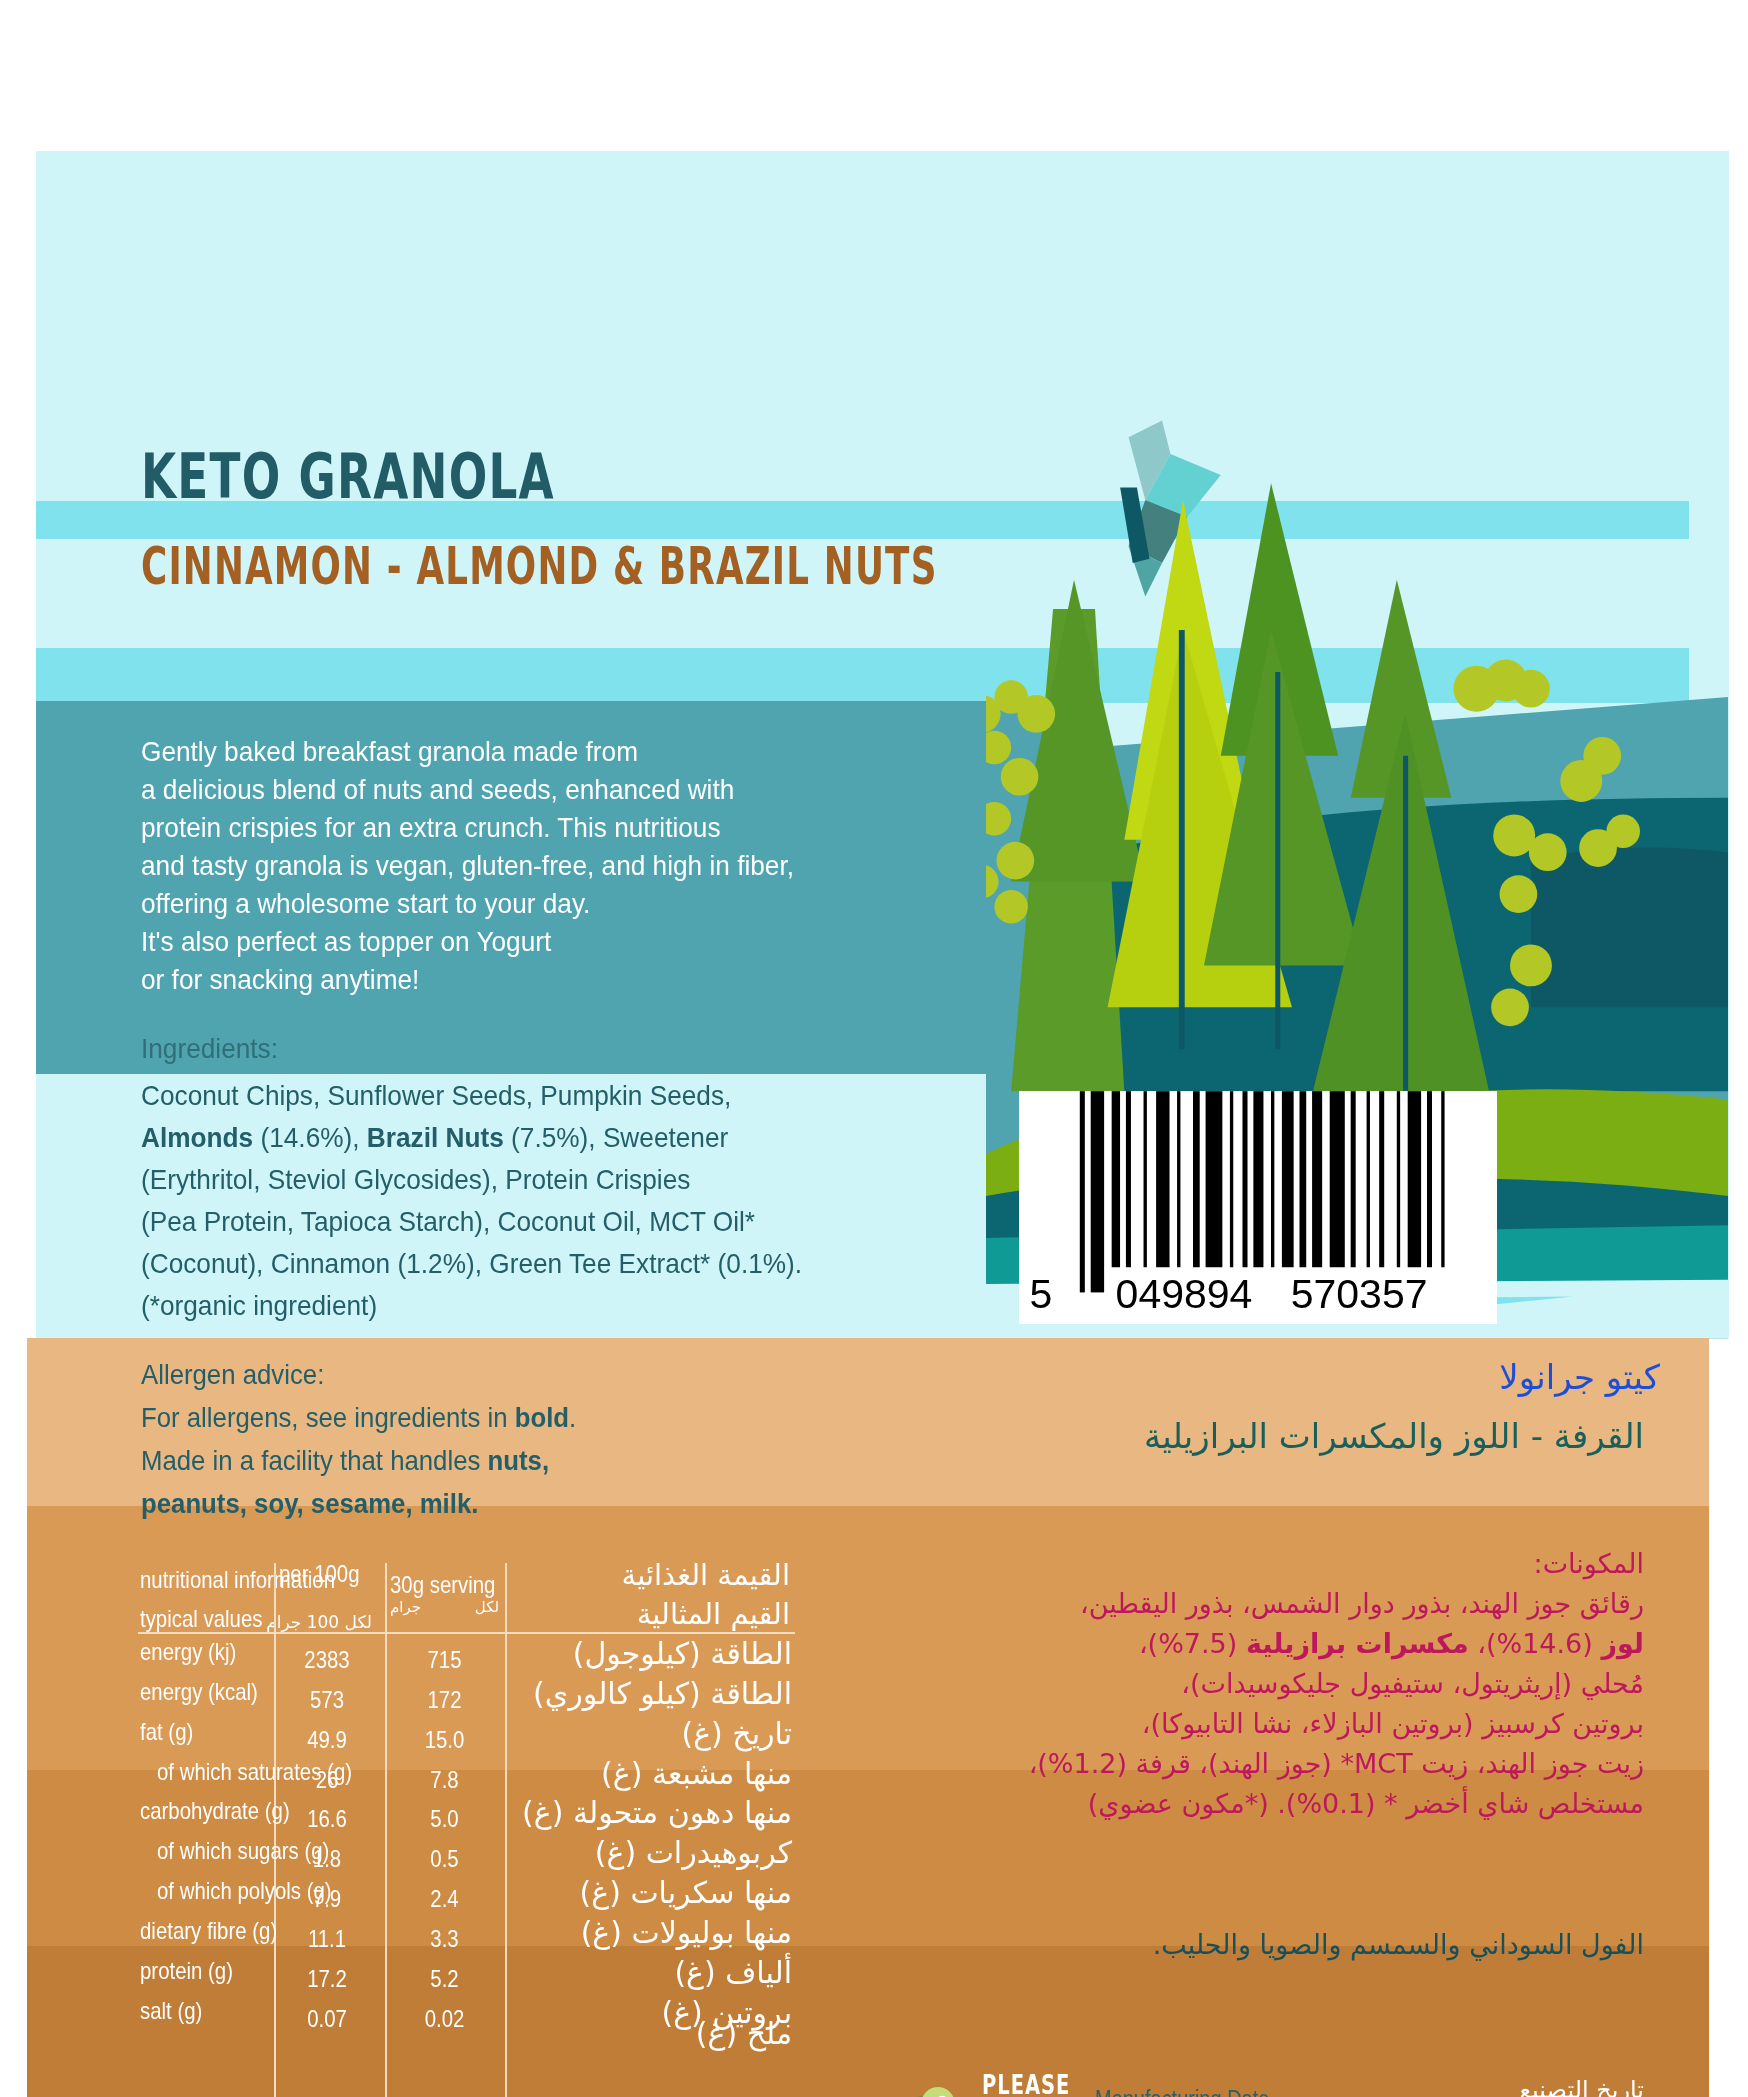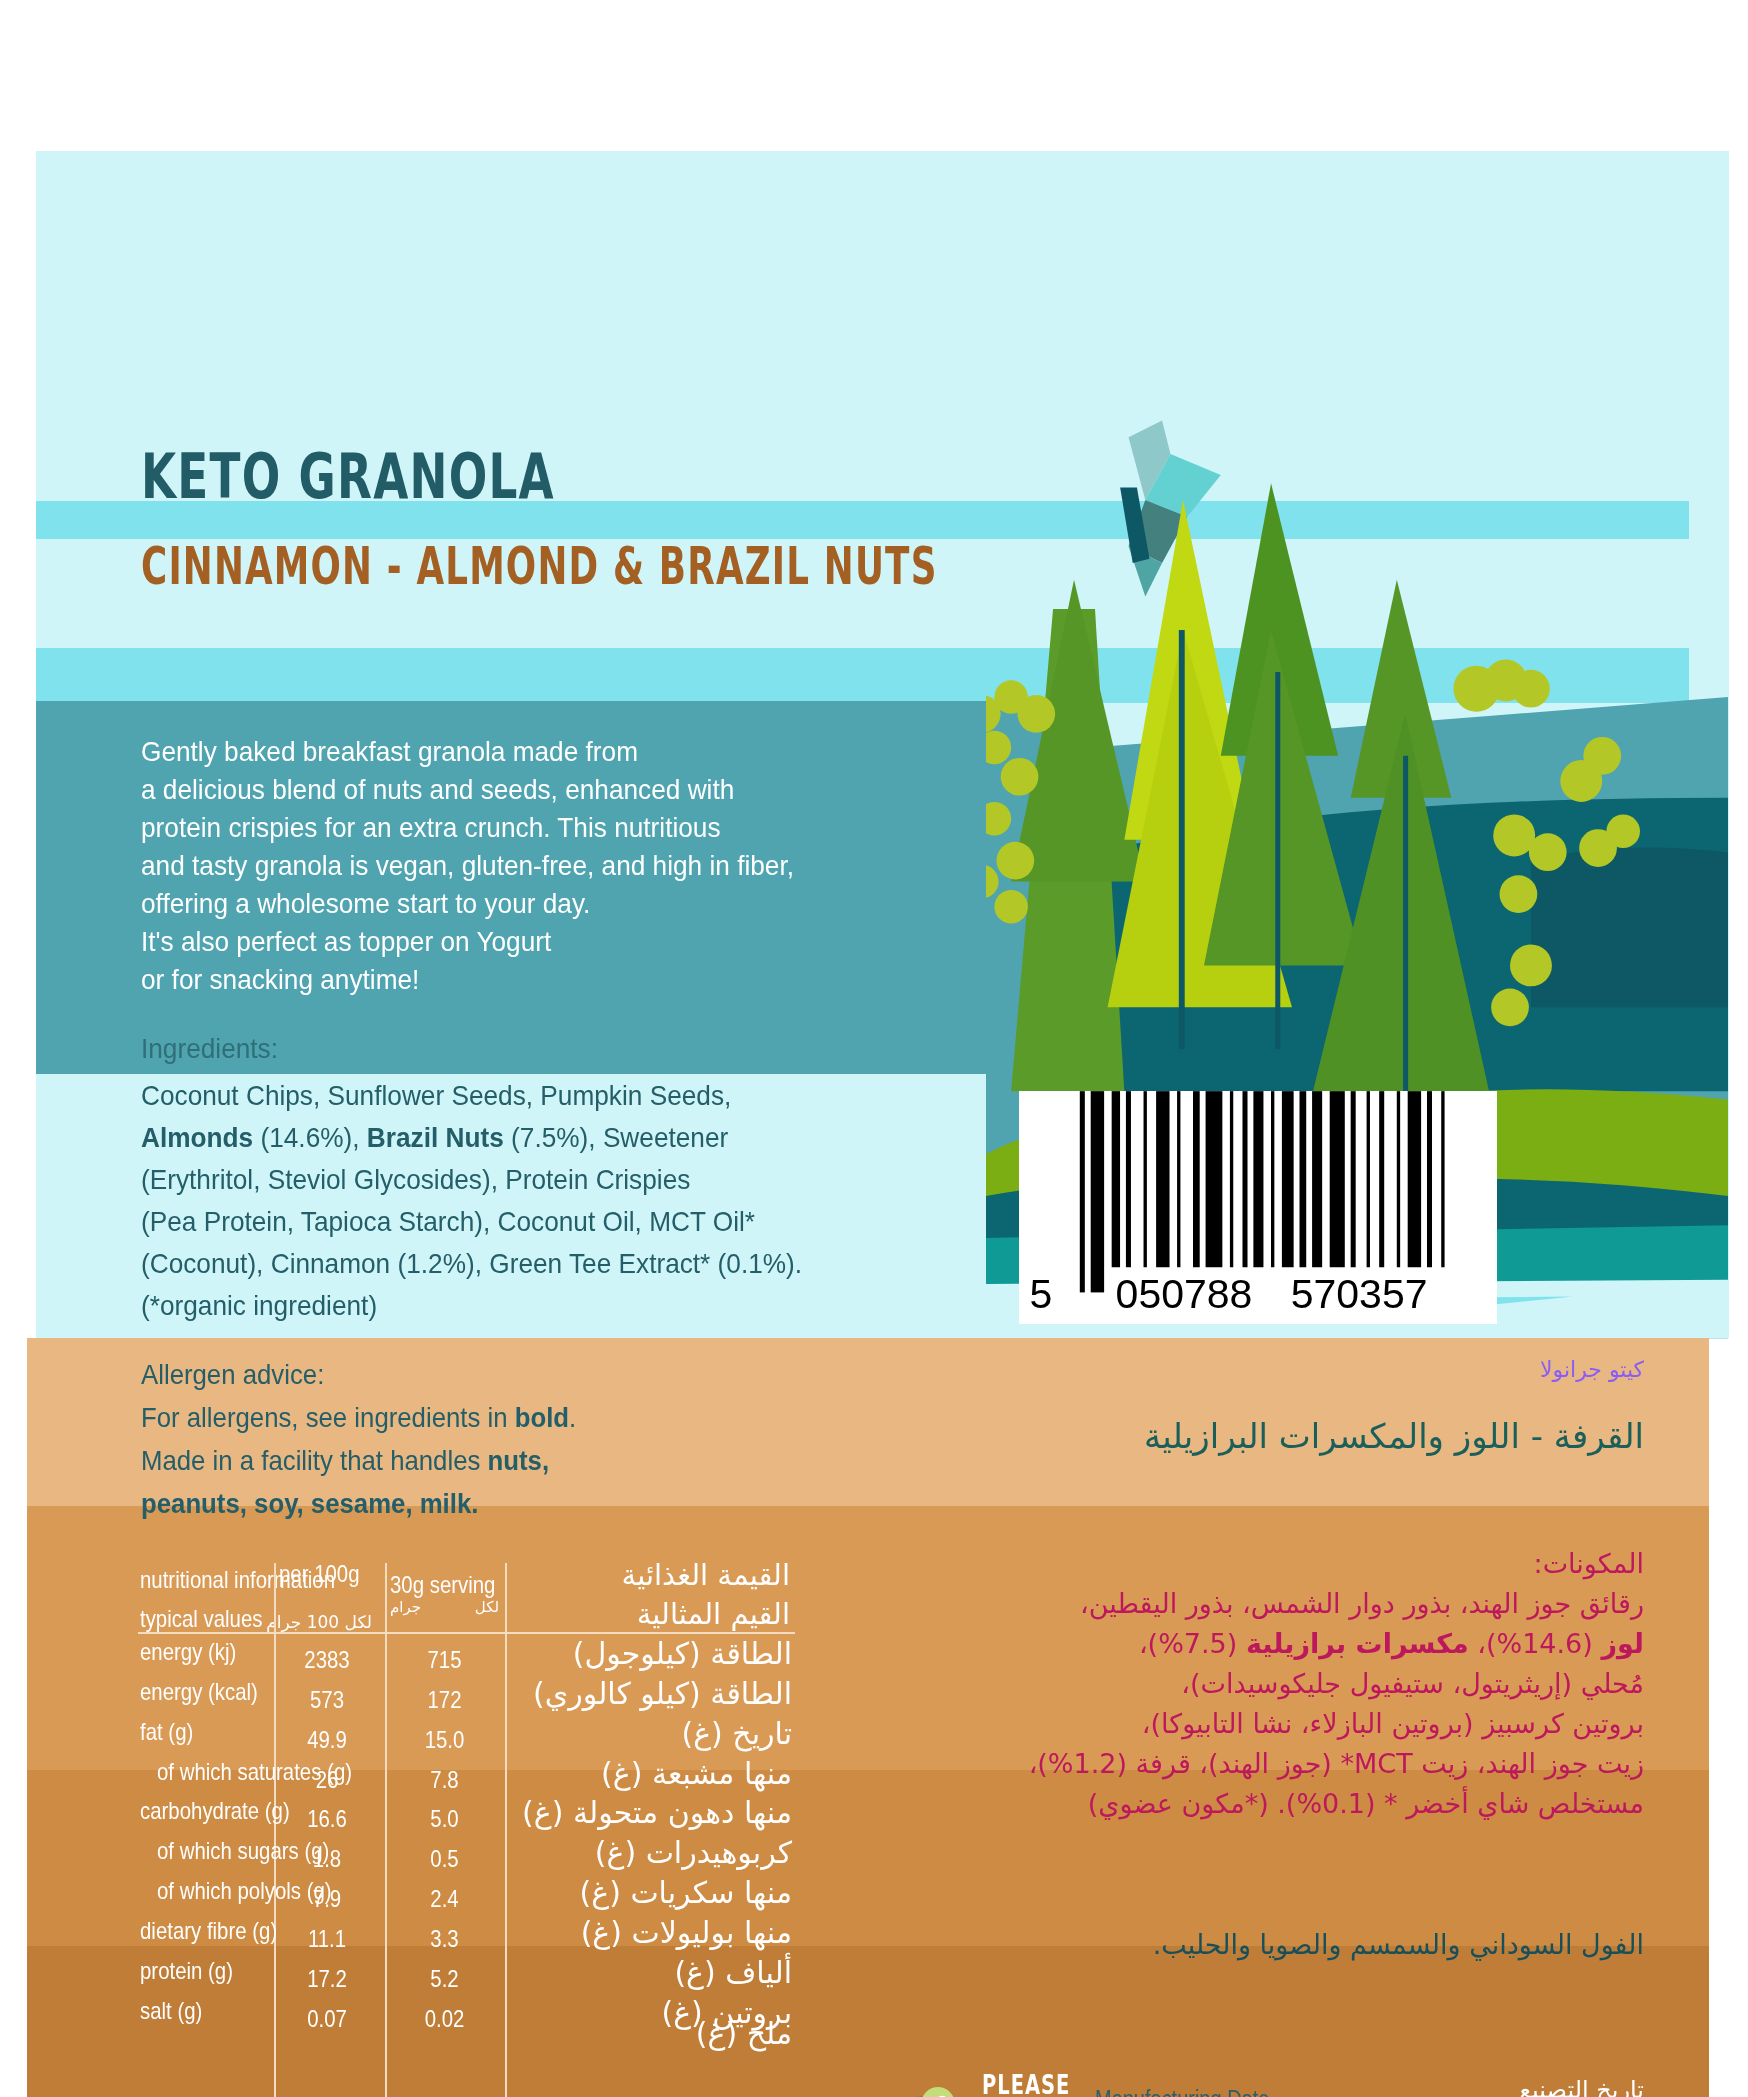--- a/index.html
+++ b/index.html
@@ -64,21 +64,21 @@
   #band3 { top: 1770px; height: 176px; background: #cd8b44; }
   #band4 { top: 1946px; height: 155px; background: #bf7d38; }
 
   .allergen {
     left: 141px; top: 1353px; color: #245e68; font-size: 28px; line-height: 43px;
     transform: scaleX(0.92); transform-origin: left top;
   }
   .allergen div { white-space: nowrap; }
   .allergen b { font-weight: bold; }
 
-  .ar-title1 { right: 105px; top: 1357px; color: #8b5cf6; font-size: 22px; direction: rtl; font-family: "DejaVu Sans", sans-serif; }
+  .ar-title1 { right: 89px; top: 1357px; color: #1d4ed8; font-size: 34px; direction: rtl; font-family: "DejaVu Sans", sans-serif; }
   .ar-title2 { right: 105px; top: 1416px; color: #1a5f5a; font-size: 34px; direction: rtl; font-family: "DejaVu Sans", sans-serif; }
 
   
   #nutri { left: 138px; top: 1552px; width: 780px; color: #ffffff; }
   #nutri .hdr { position: absolute; top: 0; left: 0; width: 780px; height: 82px; }
   #nutri .hdr .c1 { position: absolute; left: 2.1px; top: 8.4px; font-size: 24px; line-height: 39px;
     transform: scaleX(0.85); transform-origin: left top; white-space: nowrap; }
   #nutri .hdr .c2 { position: absolute; left: 141px; top: 8.4px; font-size: 24px; white-space: nowrap;
     transform: scaleX(0.85); transform-origin: left top; }
   #nutri .hdr .c2s { position: absolute; left: 138px; top: 60px; font-size: 17px; white-space: nowrap; direction: rtl; width: 96px; text-align: right; font-family: "DejaVu Sans", sans-serif; }
@@ -226,21 +226,21 @@
       <rect x="791" y="0" width="12" height="420" fill="#000"></rect>
       <rect x="829" y="0" width="8" height="420" fill="#000"></rect>
       <rect x="859" y="0" width="12" height="420" fill="#000"></rect>
       <rect x="901" y="0" width="8" height="420" fill="#000"></rect>
       <rect x="927" y="0" width="32" height="420" fill="#000"></rect>
       <rect x="973" y="0" width="12" height="420" fill="#000"></rect>
       <rect x="1007" y="0" width="8" height="420" fill="#000"></rect>
     </svg>
   <div class="digits">
     <span>5</span>
-    <span style="margin-left:25px">050788</span>
+    <span style="margin-left:25px">049894</span>
     <span style="margin-right:63px">570357</span>
   </div>
 </div>
 
 <div class="abs band" id="band1"></div>
 <div class="abs band" id="band2"></div>
 <div class="abs band" id="band3"></div>
 <div class="abs band" id="band4"></div>
 
 <div class="abs allergen">

